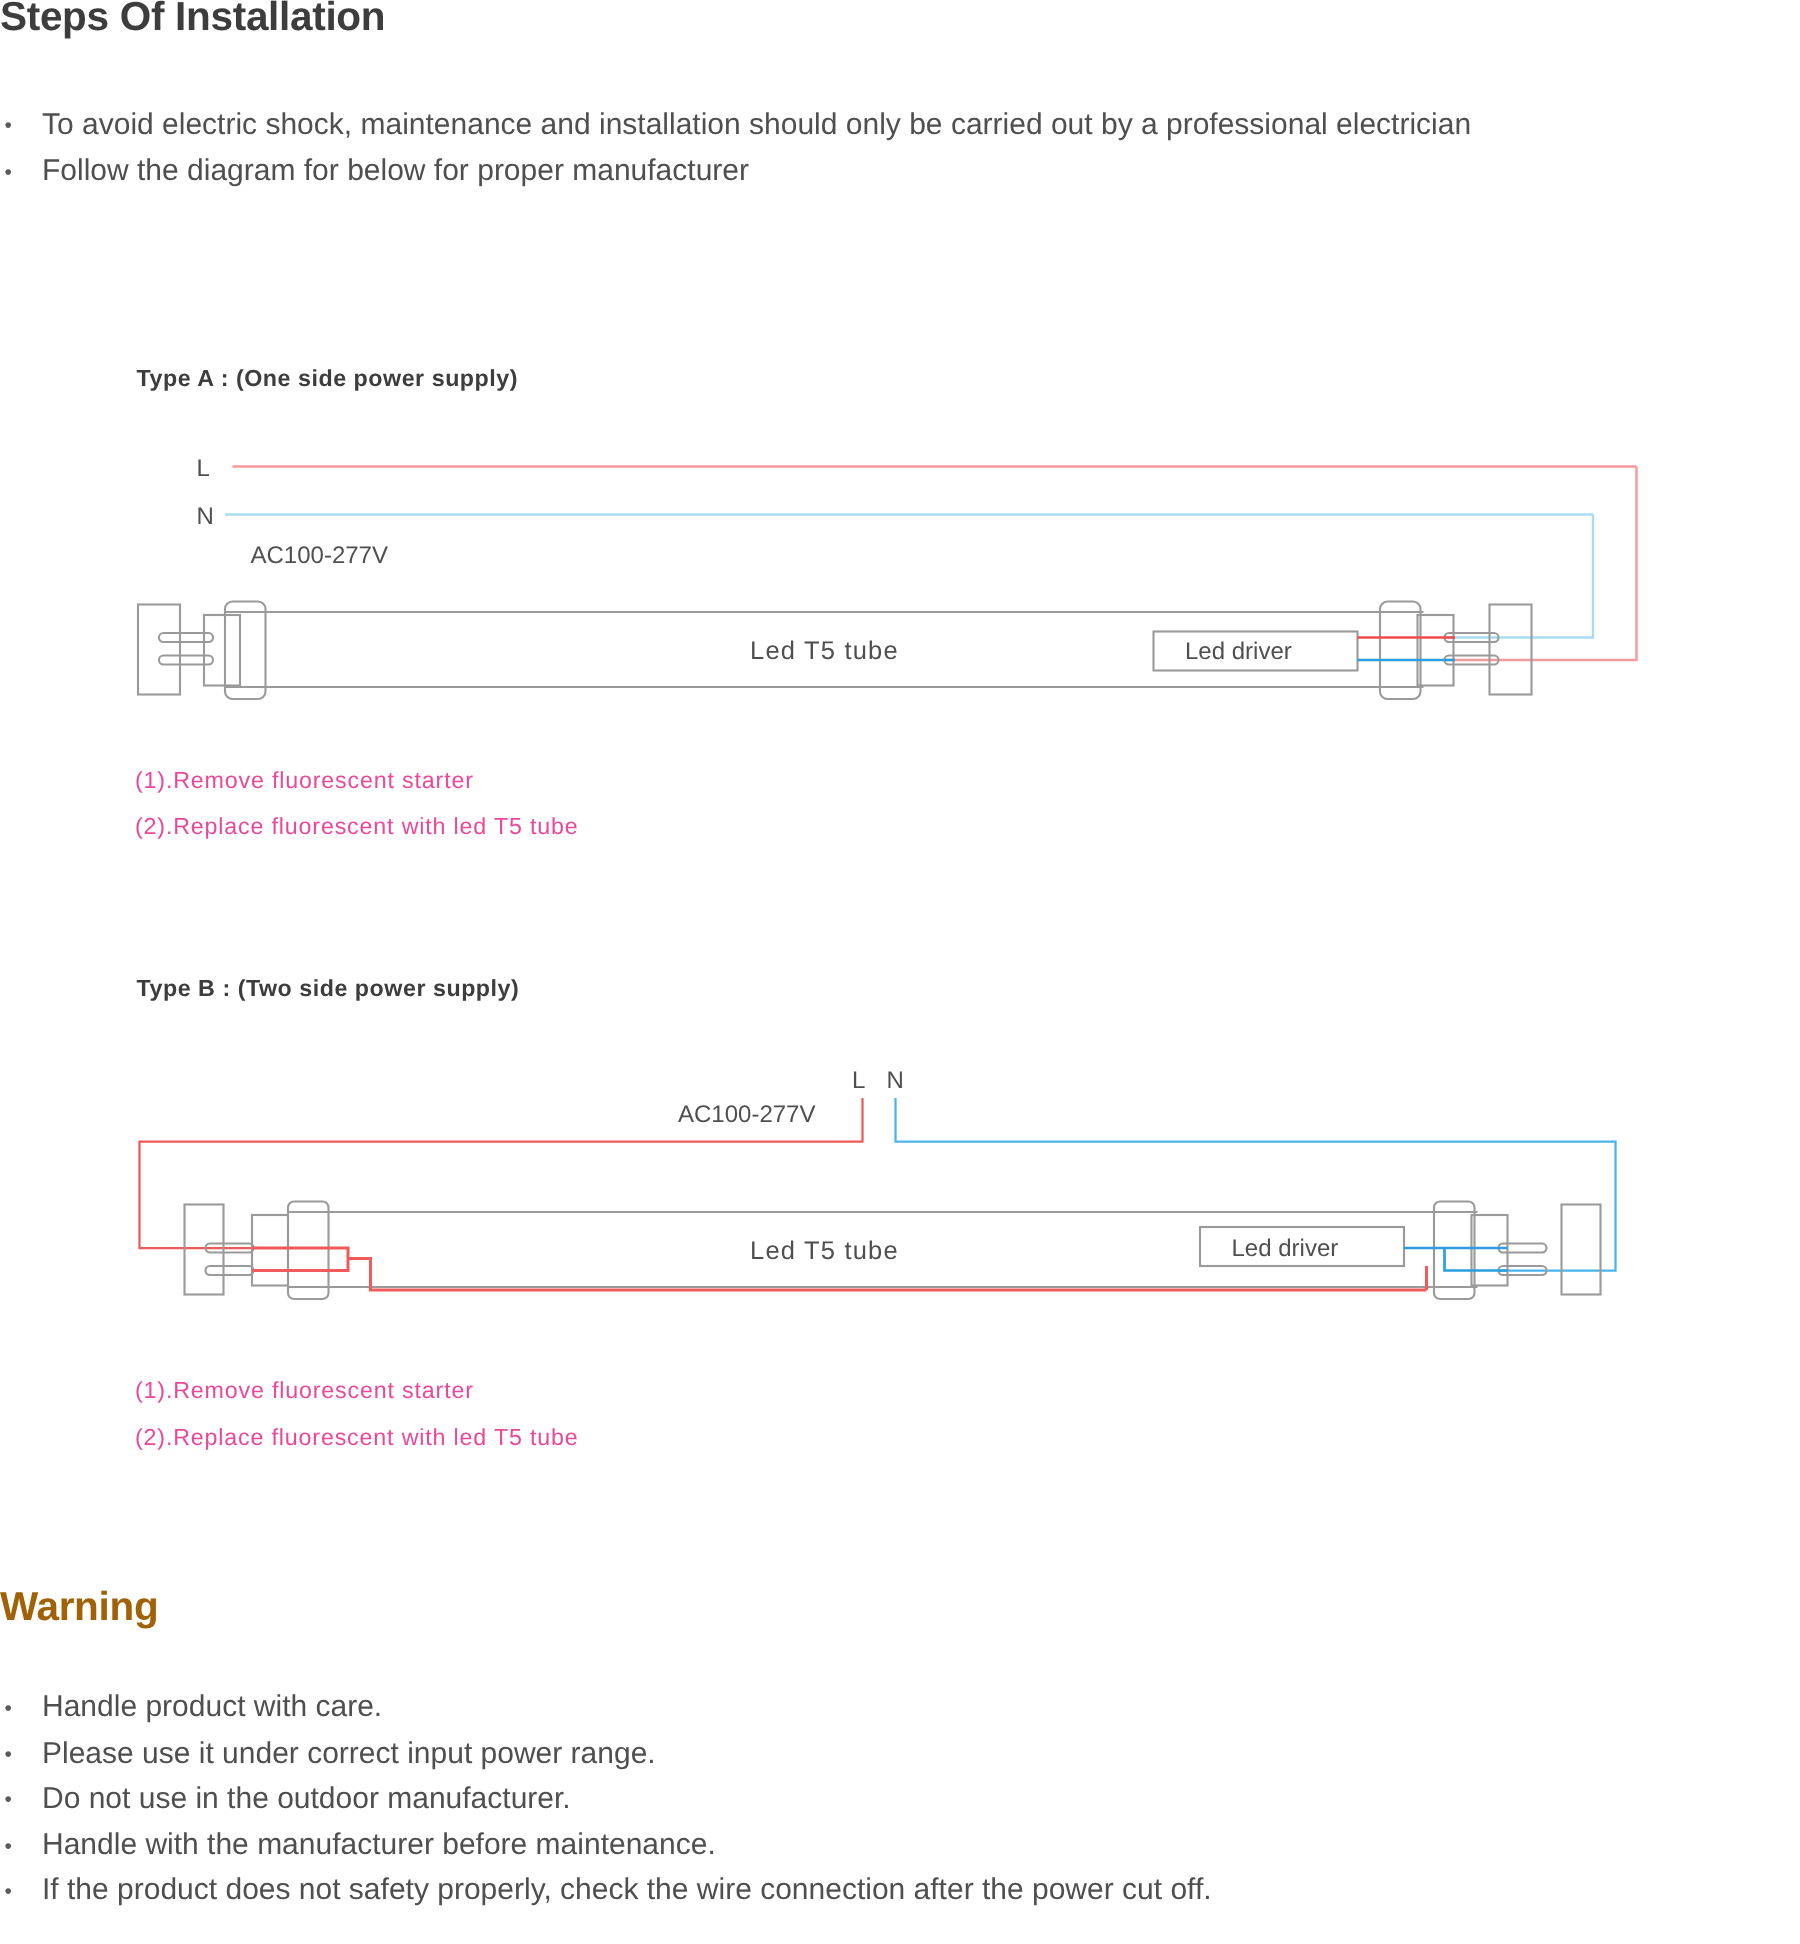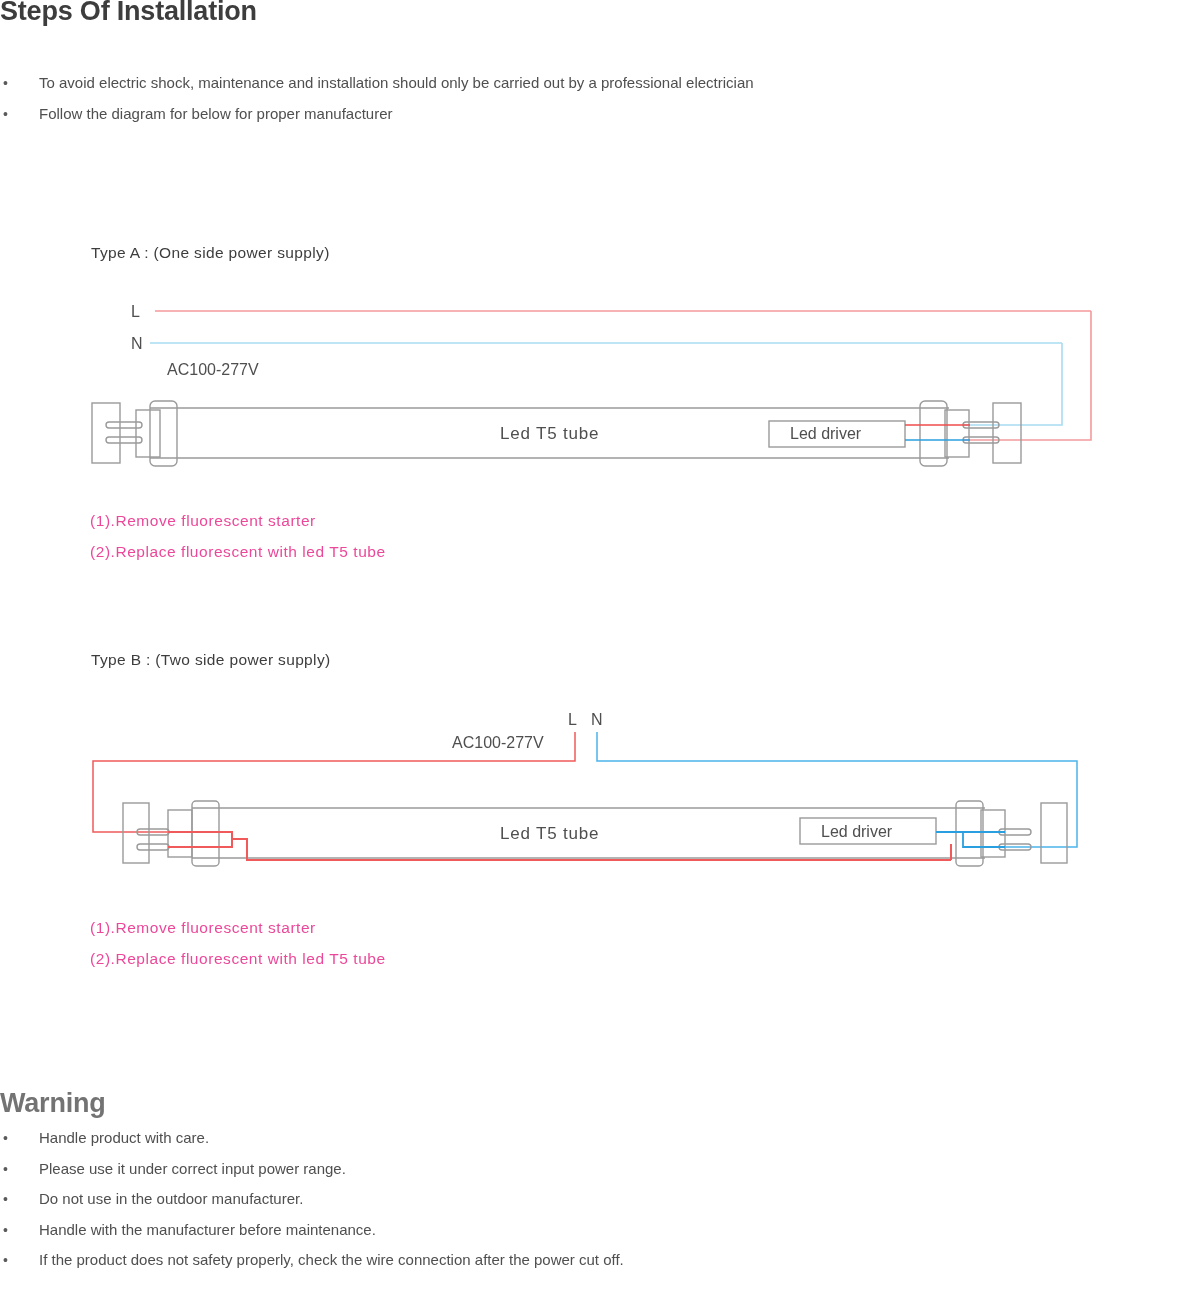--- a/index.html
+++ b/index.html
@@ -23,52 +23,51 @@
     font-weight: bold;
     color: #3d3d3d;
     letter-spacing: -0.2px;
   }
   .warning-title {
     position: absolute;
     left: 0px;
     top: 1056px;
     font-size: 27px;
     font-weight: bold;
-    color: #737373;
+    color: #a16207;
     letter-spacing: -0.2px;
-    margin-top: 32px;
   }
   .bullet-list {
     position: absolute;
     list-style: none;
     margin: 0;
     padding: 0;
   }
   .bullet-list.top { left: 0px; top: 68px; }
   .bullet-list.bottom { left: 0px; top: 1123px; }
   .bullet-list li {
     position: relative;
-    padding-left: 39px;
-    font-size: 15px;
+    padding-left: 28px;
+    font-size: 20px;
     color: #4f4f4f;
     line-height: 30.5px;
     white-space: nowrap;
   }
   .bullet-list li::before {
     content: "\2022";
     position: absolute;
     left: 3px;
     top: 0;
     font-size: 14px;
     color: #5a5a5a;
   }
   .type-title {
     position: absolute;
     font-size: 15.5px;
-    font-weight: normal;
+    font-weight: bold;
     color: #3d3d3d;
     letter-spacing: 0.35px;
     white-space: nowrap;
   }
   .type-a-title { left: 91px; top: 244px; }
   .type-b-title { left: 91px; top: 651px; }
   .notes {
     position: absolute;
     font-size: 15.5px;
     color: #ec4899;

